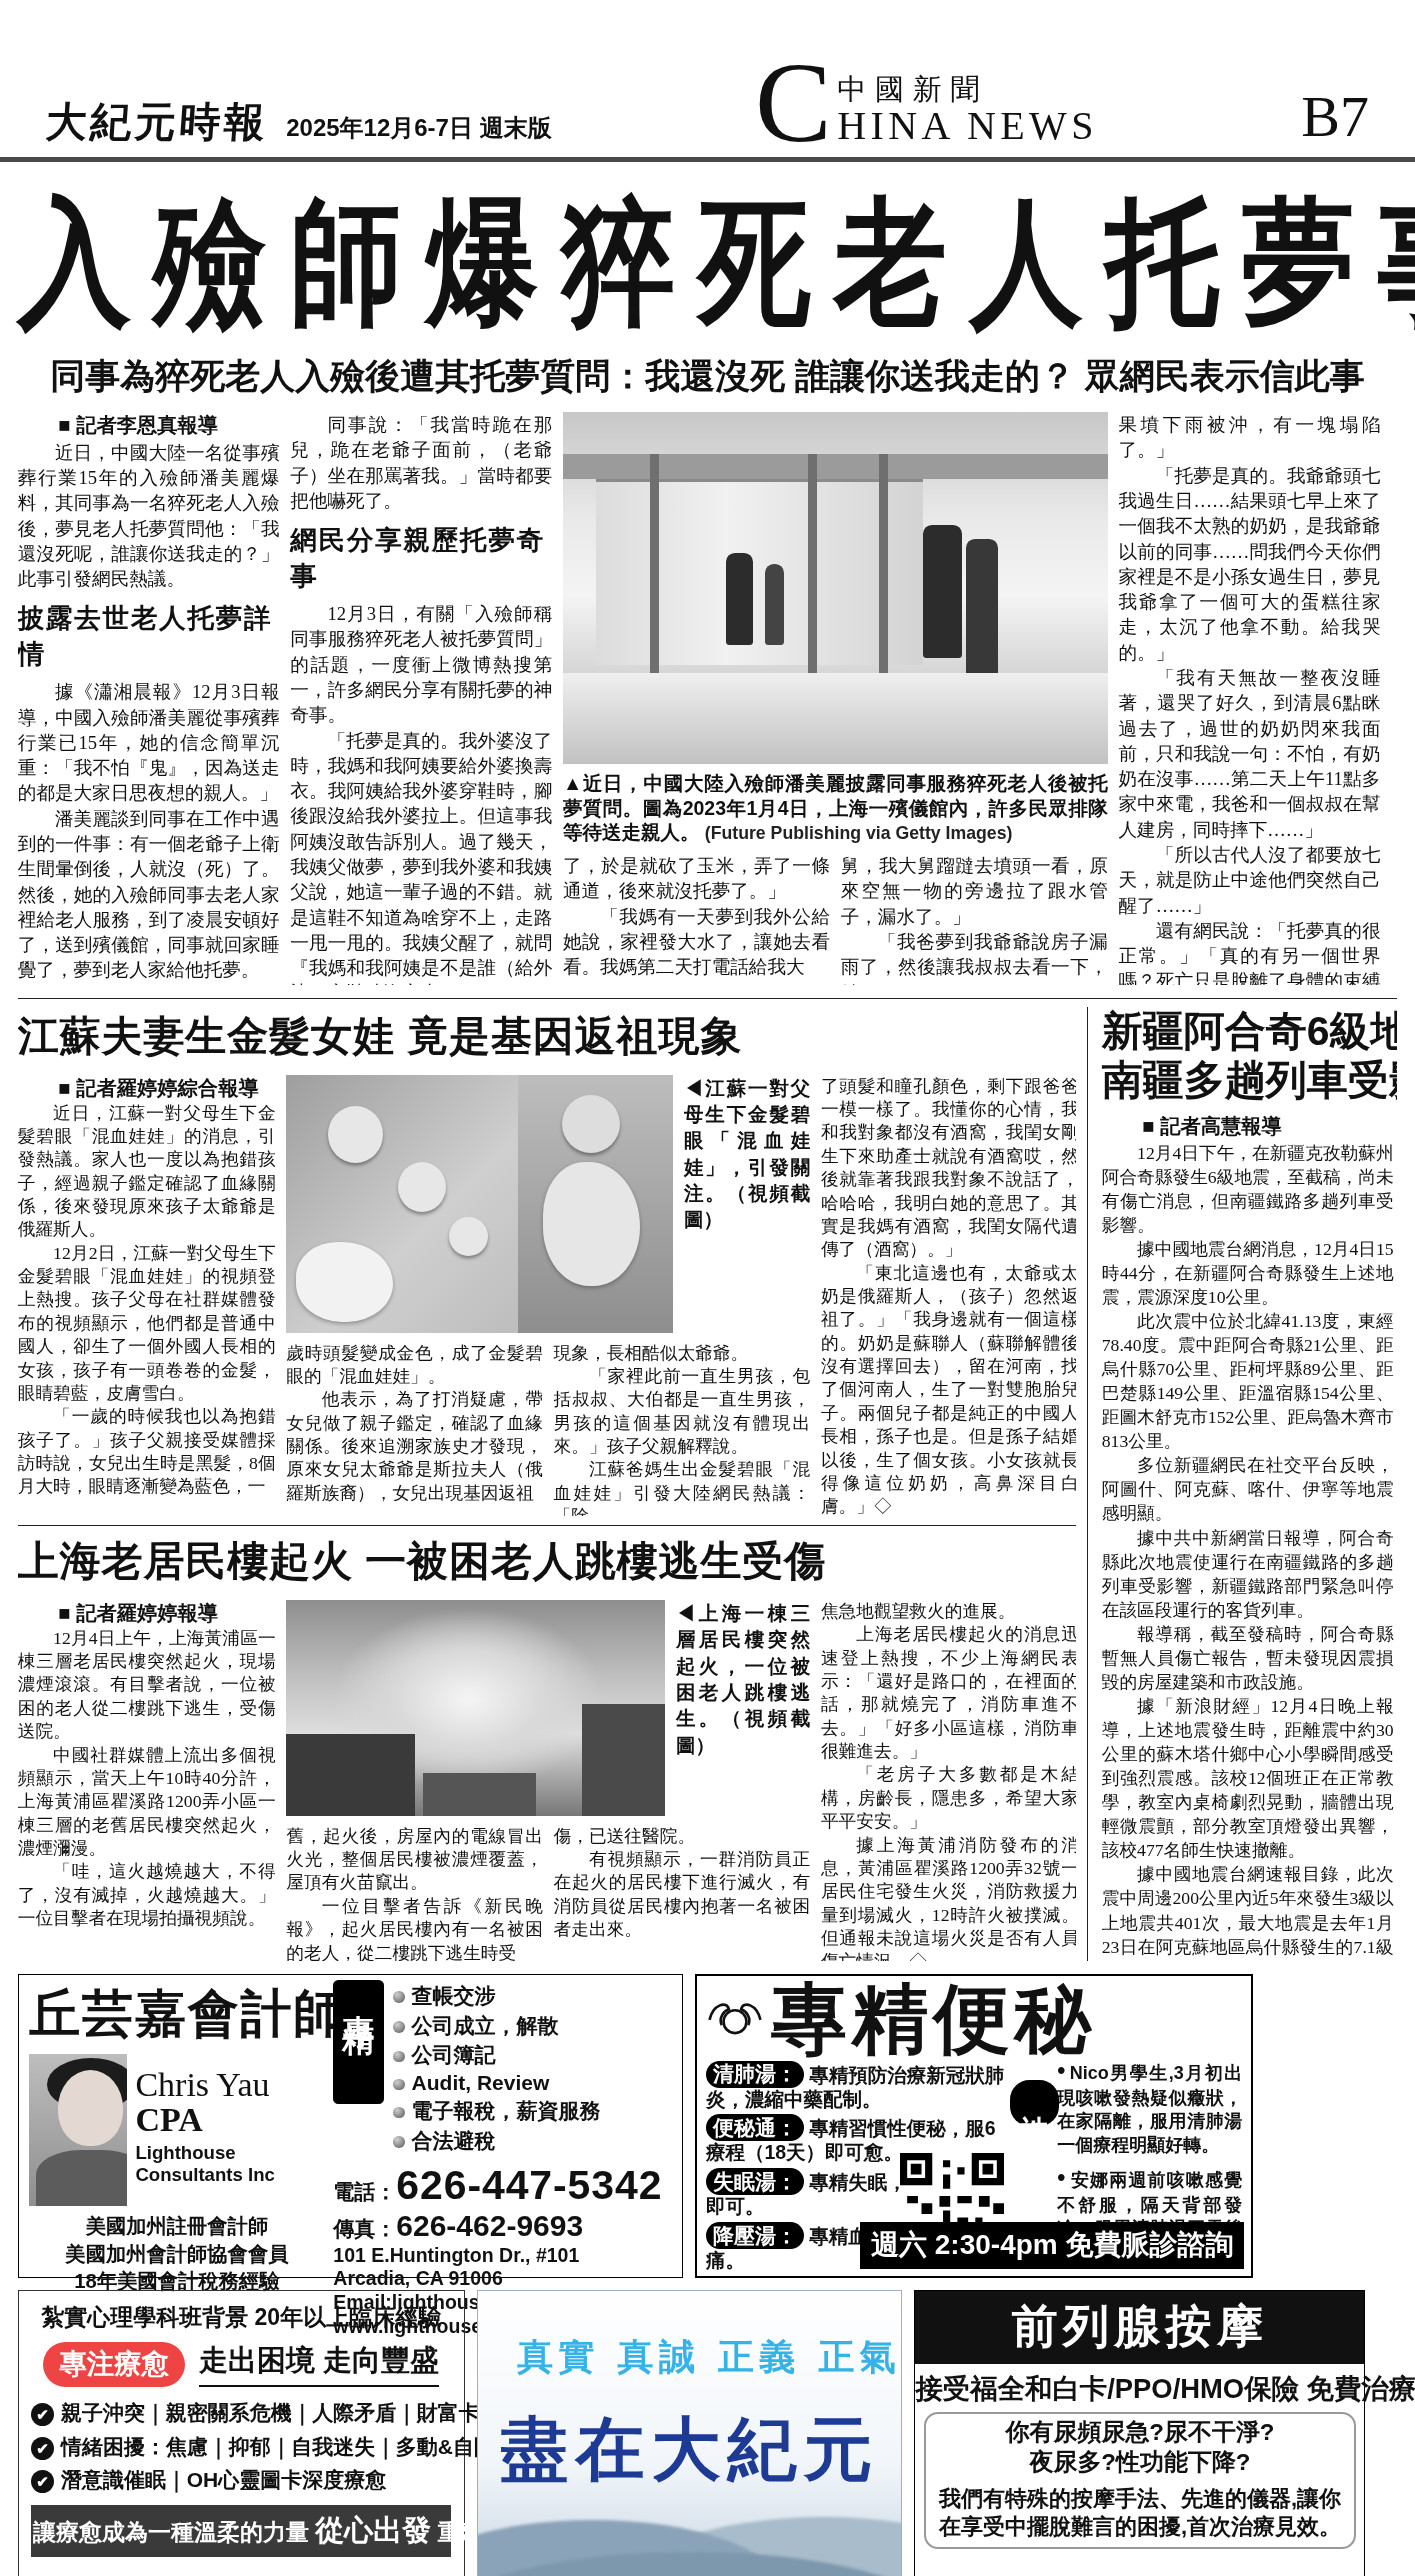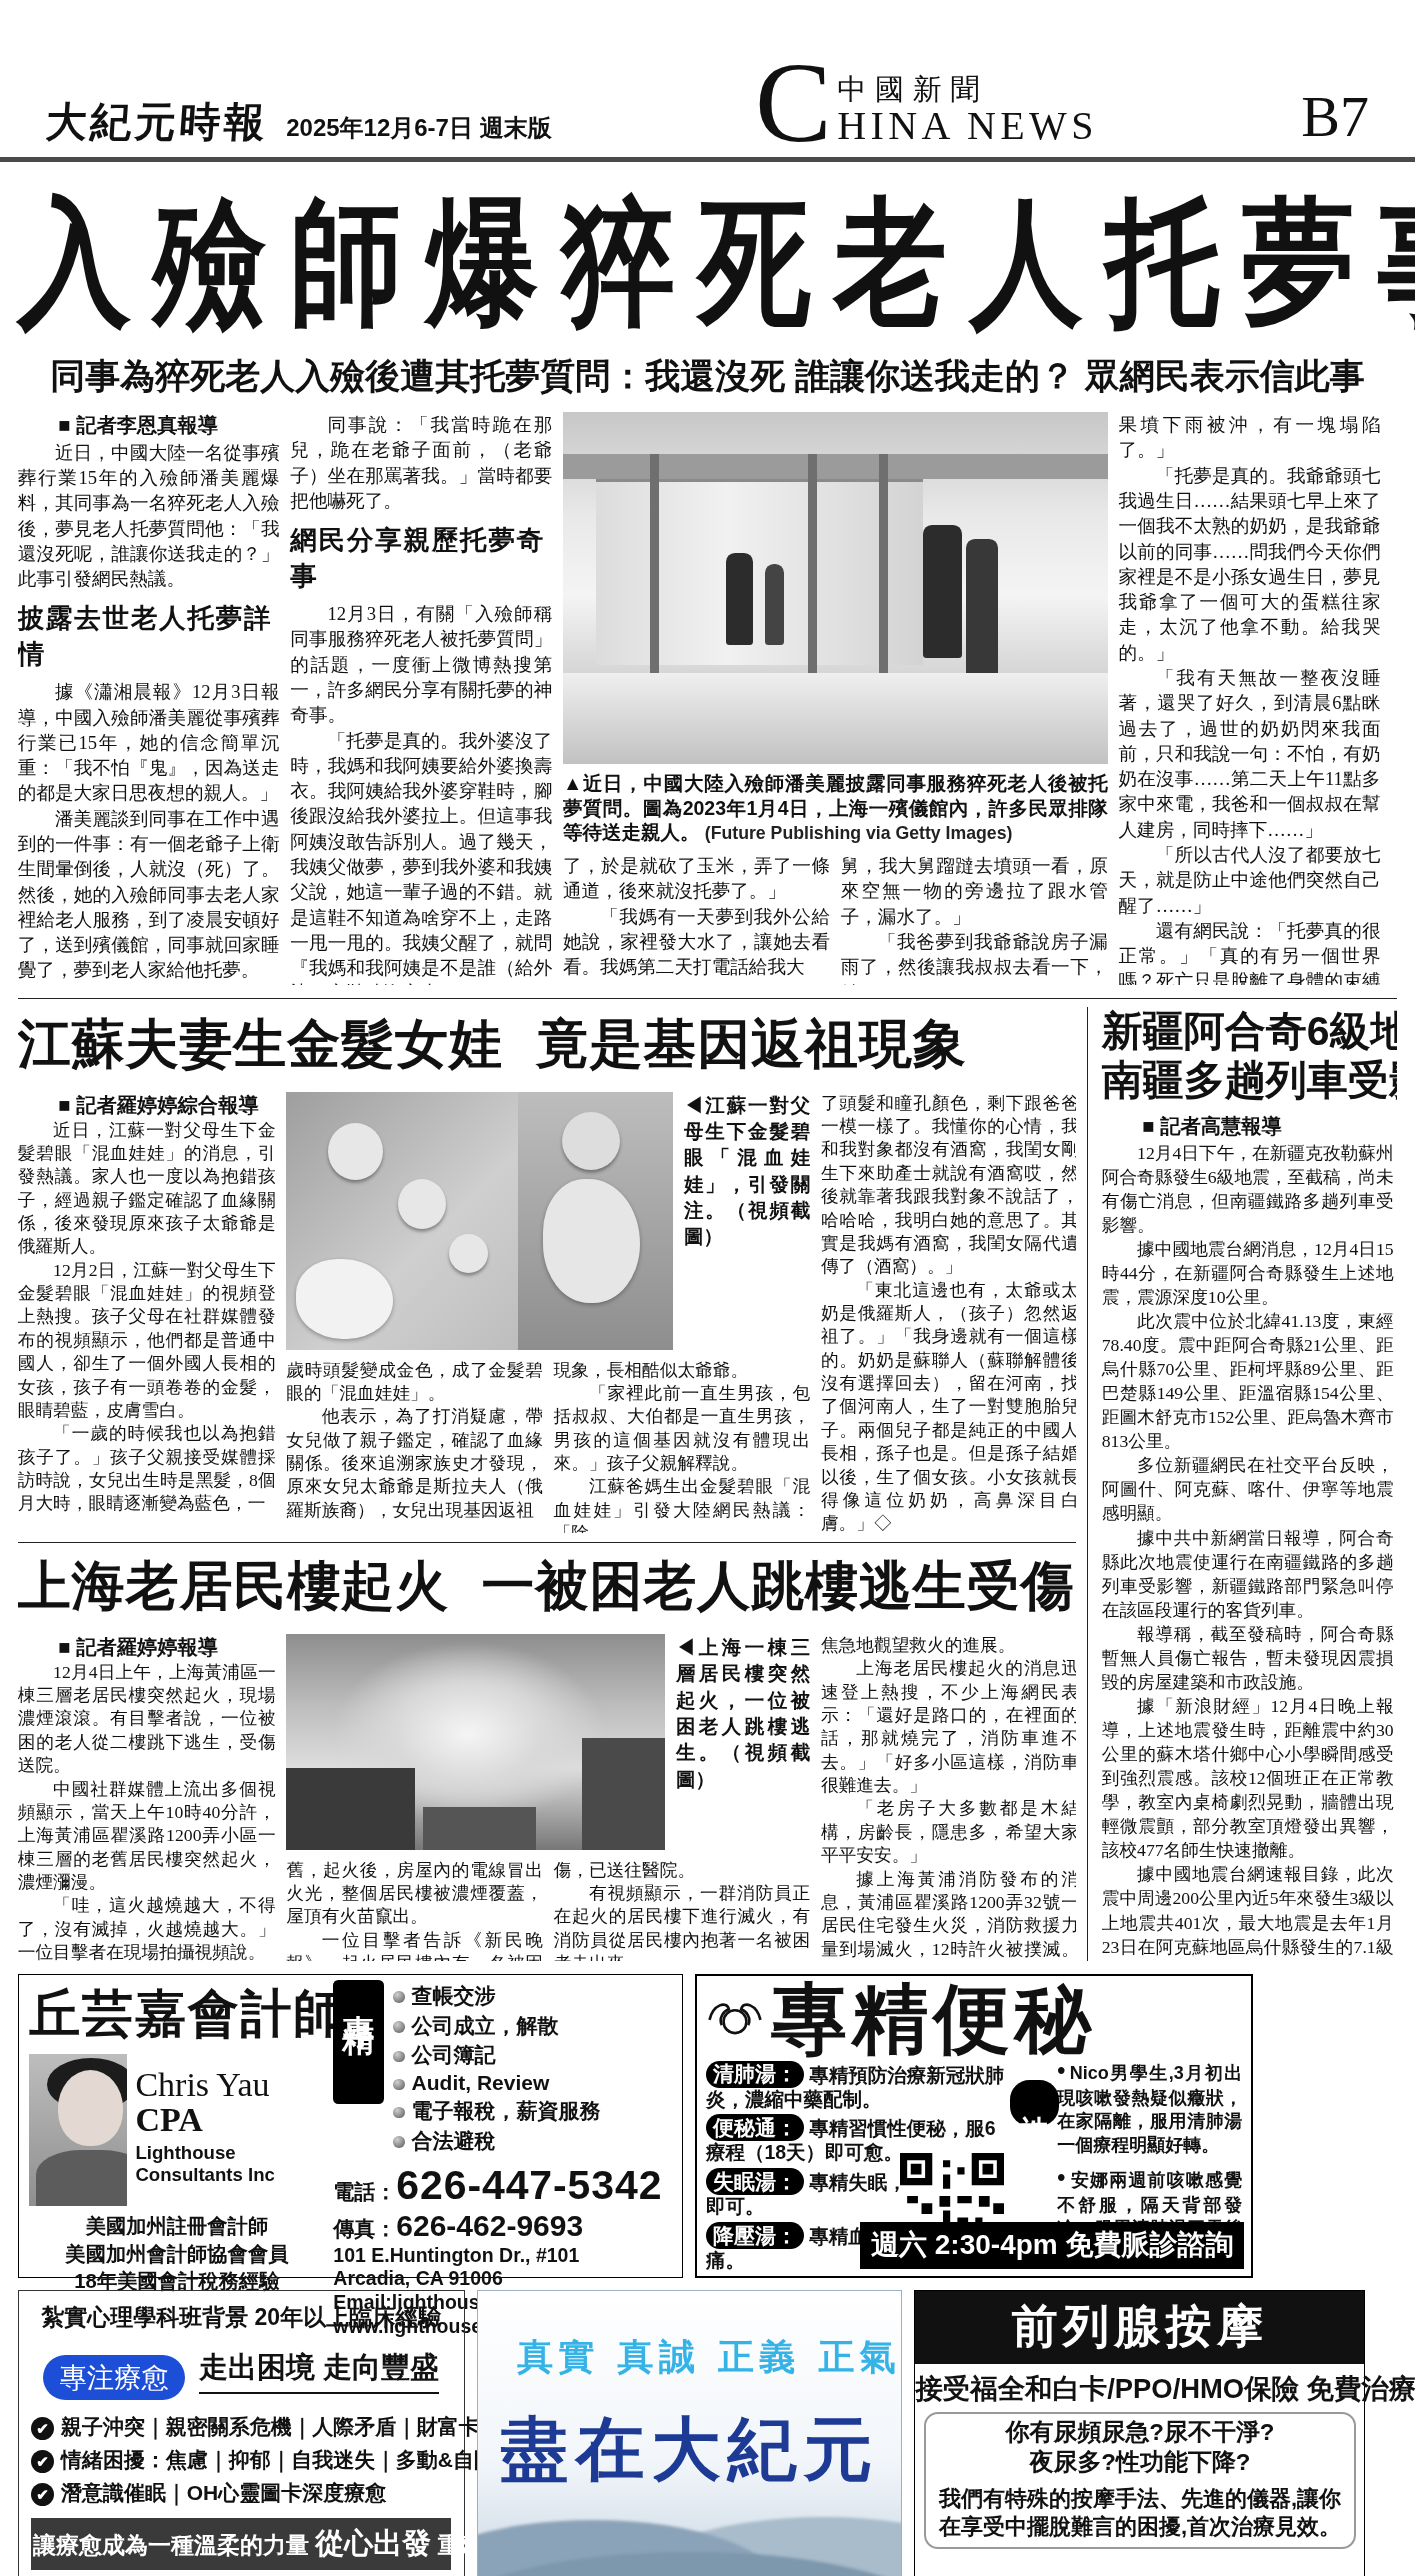--- a/index.html
+++ b/index.html
@@ -40,21 +40,21 @@
   .fig{position:absolute;border-radius:8.8px 8.8px 3.5px 3.5px;background:#2c2c2c;}
   .p1-floor{position:absolute;bottom:0;left:0;width:100%;height:26%;background:linear-gradient(180deg,#efefef,#c2c2c2);}
   .cap1{font-family:"Liberation Sans",sans-serif;font-weight:700;font-size:19.5px;line-height:1.25;margin-top:7px;text-align:justify;}
   .credit{font-family:"Liberation Sans",sans-serif;font-weight:700;font-size:17.7px;color:#222;}
   .a1-sub{display:flex;gap:10.6px;margin-top:8.8px;flex:1;overflow:hidden;}
   .a1-sub .scol{flex:1;}
   
   .lower{margin:12.4px 17.7px 0;border-top:0.9px solid #222;display:flex;padding-top:8.8px;height:954px;overflow:hidden;}
   .lower-left{width:1069px;padding-right:10.6px;box-sizing:border-box;}
   .rail{width:292px;border-left:0.9px solid #222;padding-left:14px;box-sizing:content-box;}
-  .h2{font-family:Liberation Mono, monospace;font-weight:900;font-size:53px;letter-spacing:0.9px;margin:1.8px 0 10.6px;white-space:nowrap;}
+  .h2{font-family:Liberation Sans, sans-serif;font-weight:900;font-size:41px;letter-spacing:0.9px;margin:1.8px 0 10.6px;white-space:nowrap;}
   .a2c,.a3c{display:flex;gap:10.6px;overflow:hidden;font-size:17.7px;line-height:1.32;}
   .a2c{height:441px;}
   .a3c{height:361px;}
   .a2c .col,.a3c .col{flex:0 0 258px;}
   .a2c .mid,.a3c .mid{flex:0 0 524px;display:flex;flex-direction:column;}
   .prow{display:flex;gap:10.6px;}
   .photo2{width:387px;height:258px;display:flex;overflow:hidden;}
   .p2l{flex:1;position:relative;background:linear-gradient(135deg,#9e9e9e,#cfcfcf 60%,#bdbdbd);}
   .p2r{width:40%;position:relative;background:linear-gradient(180deg,#bdbdbd,#8e8e8e);}
   .head{position:absolute;border-radius:50%;background:#e7e7e7;box-shadow:0 2.7px 3.5px rgba(0,0,0,.35);}
@@ -113,21 +113,21 @@
   .bm-right p{margin:0 0 7px;font-size:18px;font-weight:700;line-height:1.3;text-indent:0;text-align:justify;}
   .bm-right p::before{content:"\2022";font-size:23px;margin-right:4.4px;}
   .bm-sem{position:absolute;right:7px;bottom:7px;background:#000;color:#fff;font-size:28px;font-weight:900;
           padding:4.4px 10.6px;white-space:nowrap;}
   
   .ads2{margin:12.4px 17.7px 0;display:flex;gap:12.4px;height:311px;}
   .hc{width:447px;border:1.8px solid #333;padding:7px 12.4px;text-align:center;display:flex;flex-direction:column;}
   .hc-title{font-size:40px;font-weight:900;letter-spacing:0.9px;white-space:nowrap;}
   .hc-sub{font-size:23px;font-weight:900;margin-top:3.5px;white-space:nowrap;}
   .hc-row{display:flex;justify-content:center;align-items:center;gap:14px;margin:8.8px 0 5.3px;}
-  .hc-pill{background:#1d4ed8;color:#fff;border-radius:25px;font-size:27.4px;font-weight:400;padding:4.4px 16px;margin-top:14px;}
+  .hc-pill{background:#ef4444;color:#fff;border-radius:25px;font-size:27.4px;font-weight:700;padding:4.4px 16px;}
   .hc-slogan{font-size:29px;font-weight:900;border-bottom:2.7px solid #111;padding-bottom:3.5px;}
   .hc-bullets{text-align:left;margin:1.8px auto;}
   .hc-bullets p{margin:5.3px 0;font-size:21px;font-weight:900;text-indent:0;white-space:nowrap;}
   .hc-bullets p::before{content:"\2714";display:inline-block;background:#111;color:#fff;border-radius:50%;
         width:23px;height:23px;line-height:23px;text-align:center;font-size:15px;margin-right:7px;}
   .hc-strip{background:#3a3a3a;color:#fff;font-size:23px;font-weight:900;padding:6.2px 1.8px;margin-top:3.5px;white-space:nowrap;}
   .hc-strip b{font-size:29px;}
   .banner{width:423px;border:0.9px solid #9db0c2;position:relative;overflow:hidden;
           background:linear-gradient(180deg,#ffffff 0%,#f2f6fa 55%,#dde6ee 75%,#c2d0dd 100%);}
   .bn-l1{position:absolute;top:42px;width:100%;text-align:right;color:#35b3e7;font-size:36px;font-weight:900;

